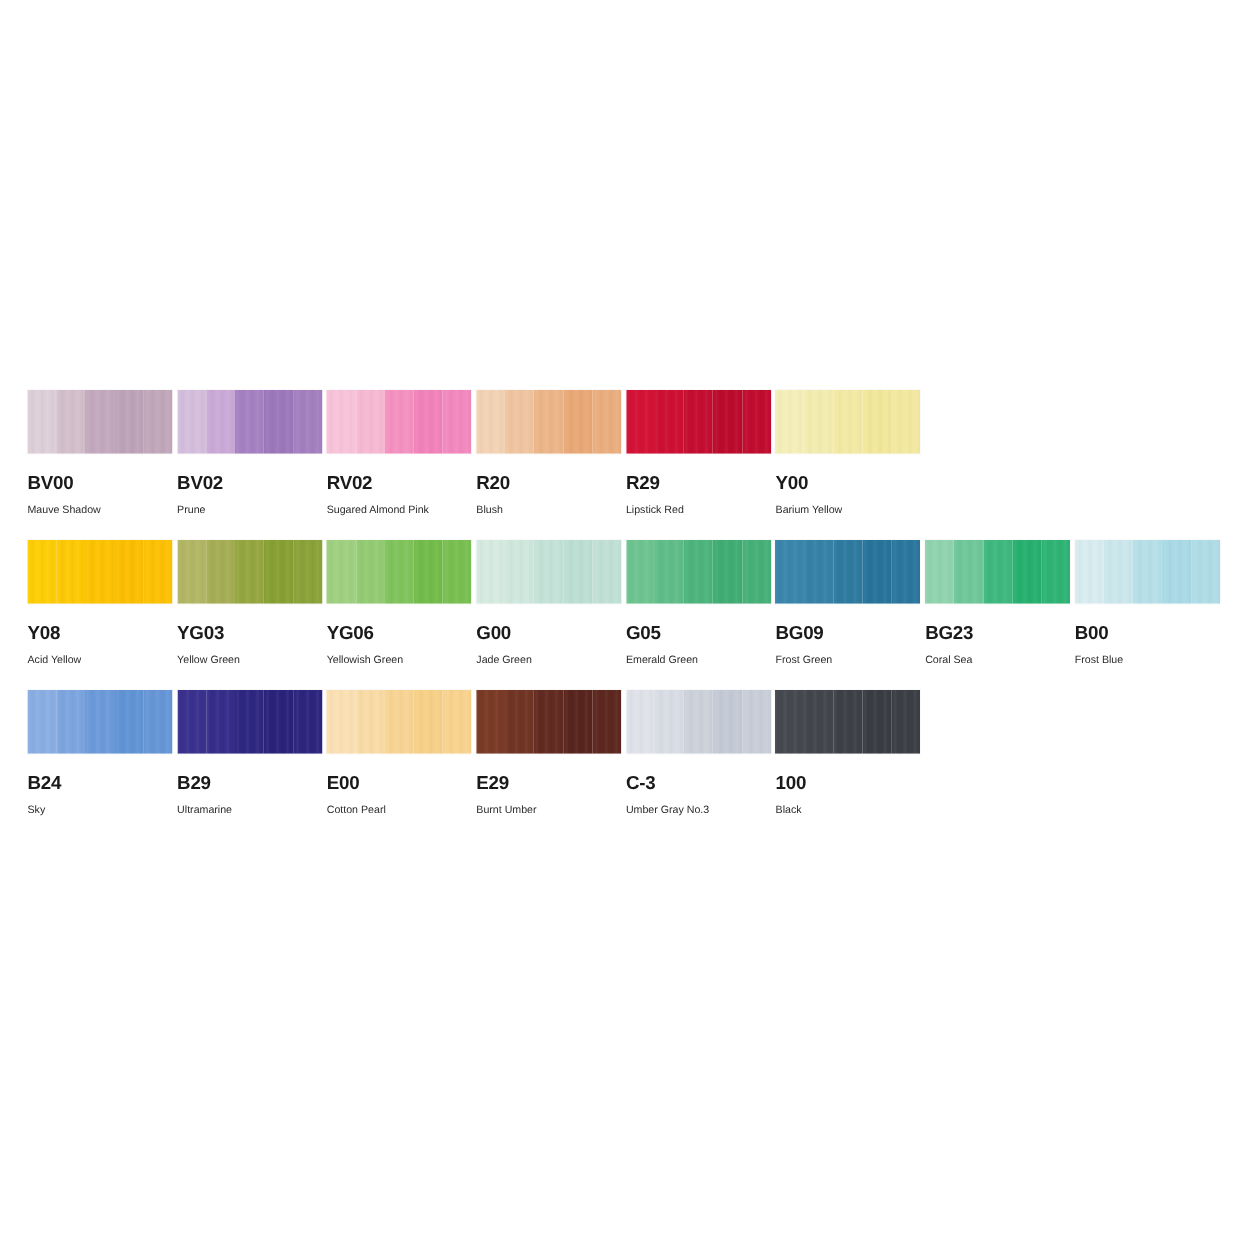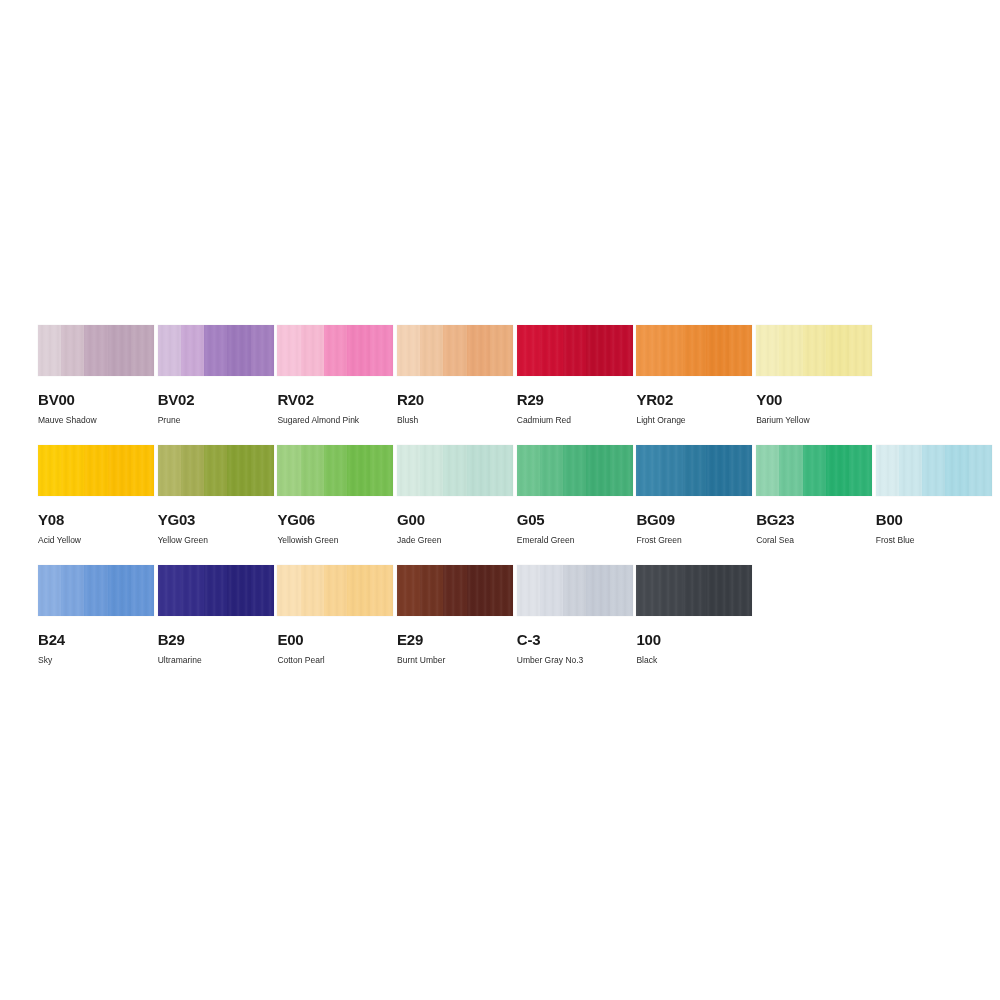--- a/index.html
+++ b/index.html
@@ -19,23 +19,22 @@
     position: absolute;
     left: 0;
     top: 0;
     width: 1000px;
     height: 1000px;
   }
 
   .swatch-grid {
     position: absolute;
     left: 22px;
-    top: 325px;
+    top: 312px;
     width: 956px;
-    margin-left: 16px;
   }
 
   .swatch-row {
     display: flex;
     flex-direction: row;
     height: 120px;
   }
 
   .swatch-cell {
     width: 116px;
@@ -162,35 +161,21 @@
             <div class="band-wrap">
               <div class="band" style="background: rgb(211, 18, 54);"></div>
               <div class="band" style="background: rgb(205, 15, 51);"></div>
               <div class="band" style="background: rgb(196, 13, 48);"></div>
               <div class="band" style="background: rgb(187, 11, 44);"></div>
               <div class="band" style="background: rgb(192, 12, 47);"></div>
             </div>
             <div class="chip-texture"></div>
           </div>
           <div class="swatch-code">R29</div>
-          <div class="swatch-name">Cadmium Red</div>
-        </div>
-        <div class="swatch-cell">
-          <div class="swatch-chip">
-            <div class="band-wrap">
-              <div class="band" style="background: rgb(239, 150, 70);"></div>
-              <div class="band" style="background: rgb(238, 147, 64);"></div>
-              <div class="band" style="background: rgb(235, 140, 54);"></div>
-              <div class="band" style="background: rgb(232, 134, 46);"></div>
-              <div class="band" style="background: rgb(234, 138, 51);"></div>
-            </div>
-            <div class="chip-texture"></div>
-          </div>
-          <div class="swatch-code">YR02</div>
-          <div class="swatch-name">Light Orange</div>
+          <div class="swatch-name">Lipstick Red</div>
         </div>
         <div class="swatch-cell">
           <div class="swatch-chip">
             <div class="band-wrap">
               <div class="band" style="background: rgb(244, 238, 185);"></div>
               <div class="band" style="background: rgb(243, 236, 176);"></div>
               <div class="band" style="background: rgb(242, 233, 164);"></div>
               <div class="band" style="background: rgb(241, 231, 155);"></div>
               <div class="band" style="background: rgb(242, 232, 160);"></div>
             </div>

